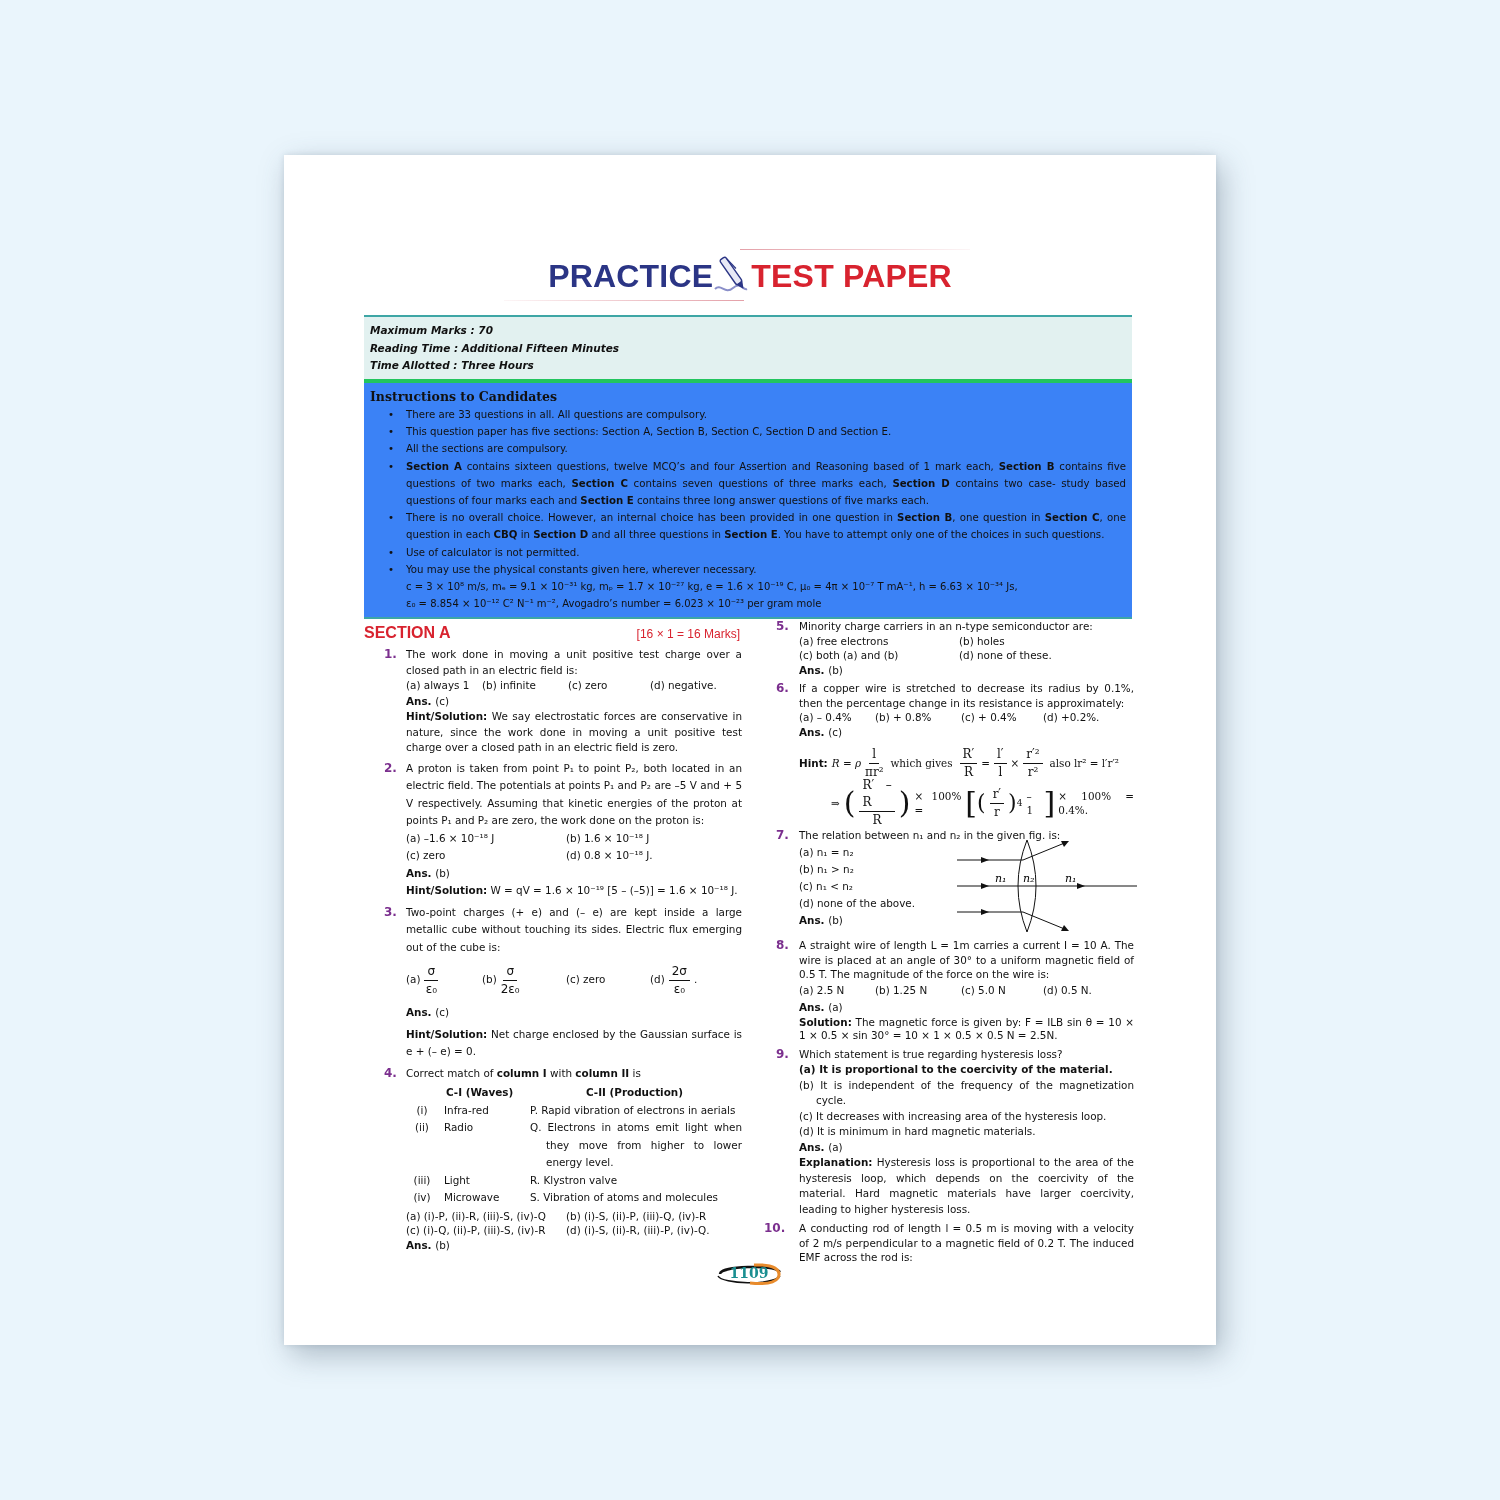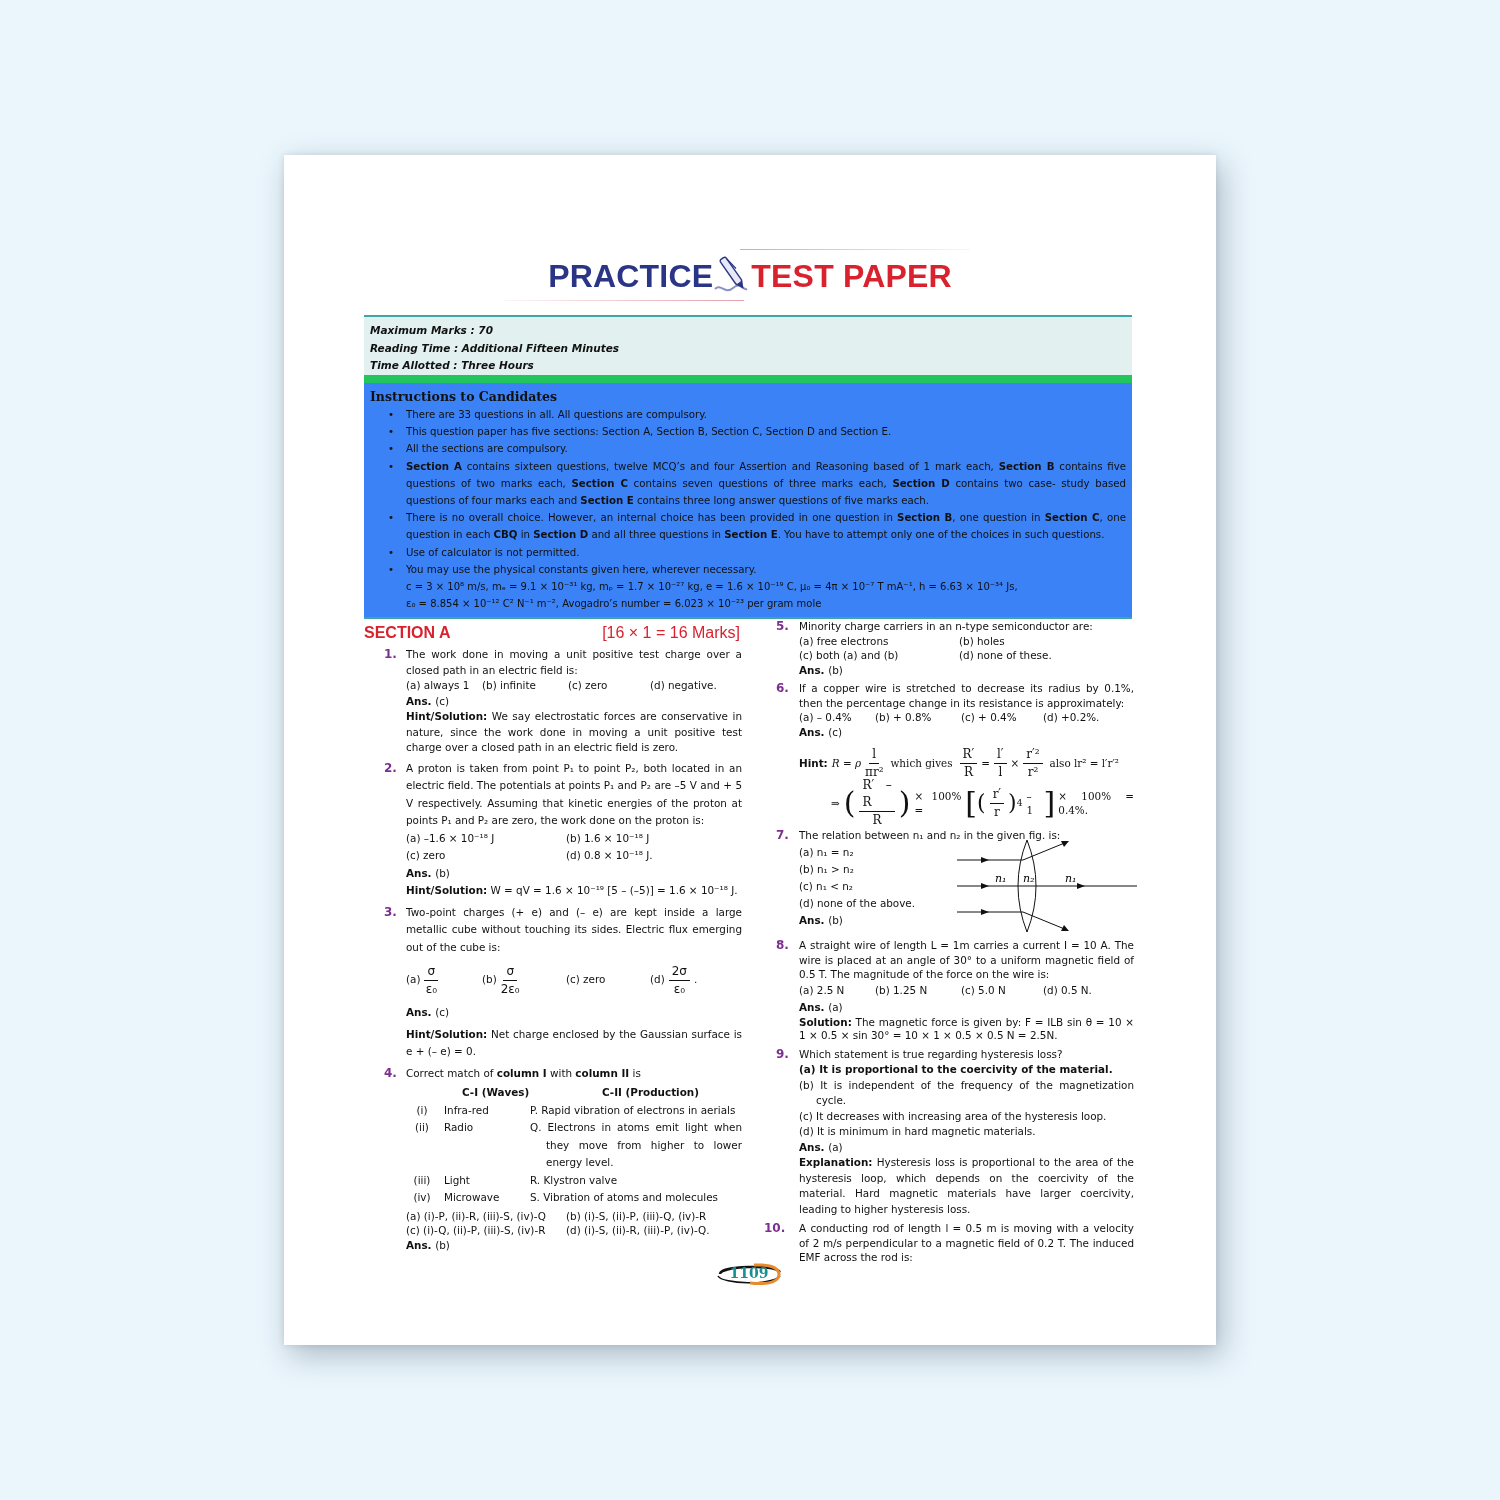--- a/index.html
+++ b/index.html
@@ -38,21 +38,21 @@
     letter-spacing: 0.2px;
   }
   .title .t1 { color: #2b3585; }
   .title .t2 { color: #d8232f; }
   .pen-icon { display: inline-block; width: 38px; height: 40px; vertical-align: -8px; }
 
   .meta-box {
     position: absolute; left: 80px; top: 160px; width: 768px; height: 68px;
     background: #e2f1f0;
     border-top: 2px solid #3ea6a5;
-    border-bottom: 8px solid #22c55e;
+    border-bottom: 4px solid #22c55e;
     padding: 5px 6px;
     font-family: "DejaVu Sans", sans-serif;
     font-style: italic; font-weight: bold;
     font-size: 10.5px; line-height: 17.5px; color: #111;
   }
   .instr-box {
     position: absolute; left: 80px; top: 228px; width: 768px; height: 236px;
     background: #3b82f6;
     border-bottom: 2px solid #3ea6a5;
     padding: 6px 6px 0 6px;
@@ -80,21 +80,21 @@
   }
   .col-left { left: 80px; width: 378px; }
   .col-right { left: 488px; width: 362px; }
 
   .section-head {
     display: flex; justify-content: space-between; align-items: baseline;
     color: #d8232f; font-family: "Liberation Sans", sans-serif;
     height: 22px;
   }
   .section-title { font-weight: bold; font-size: 16px; }
-  .section-marks { font-size: 16px; padding-right: 2px; }
+  .section-marks { font-size: 12px; padding-right: 2px; }
 
   .q { position: relative; padding-left: 42px; margin-bottom: 4px; text-align: justify; }
   .col-right .q { padding-left: 27px; }
   .qnum {
     position: absolute; left: 20px; top: 0;
     color: #7b2f8e; font-weight: bold; font-size: 12px;
   }
   .col-right .qnum { left: 4px; }
   .col-right .q.dbl .qnum { left: -8px; }
   .opts { display: flex; }
@@ -115,21 +115,21 @@
     vertical-align: middle; margin: 0 4px; font-size: 12px; line-height: 17px;
   }
   .frac .num { border-bottom: 1px solid #111; padding: 0 3px; }
   .frac-opts { display: flex; align-items: center; height: 44px; margin: 2px 0; }
   .frac-opts > div { display: flex; align-items: center; }
   .frac-opts > div:nth-child(1) { width: 76px; }
   .frac-opts > div:nth-child(2) { width: 84px; }
   .frac-opts > div:nth-child(3) { width: 84px; }
 
   .match-table { margin: 2px 0 2px 0; }
-  .match-head { display: flex; font-weight: bold; margin-left: 56px; align-items: flex-end; }
+  .match-head { display: flex; font-weight: bold; margin-left: 40px; align-items: flex-end; }
   .match-head span:first-child { width: 120px; }
   .match-row { display: flex; }
   .match-row .idx { width: 32px; text-align: center; }
   .match-row .w { width: 78px; padding-left: 6px; }
   .match-row .p { flex: 1; padding-left: 30px; text-indent: -16px; padding-right: 0; text-align: justify; }
   .match-head span:last-child { padding-left: 20px; }
 
   .hint-formula { margin: 4px 0 4px 0; font-family: "DejaVu Serif", serif; font-size: 10.4px; }
   .hint-formula .row { display: flex; align-items: center; height: 40px; }
   .hint-formula .row2 { padding-left: 32px; }

